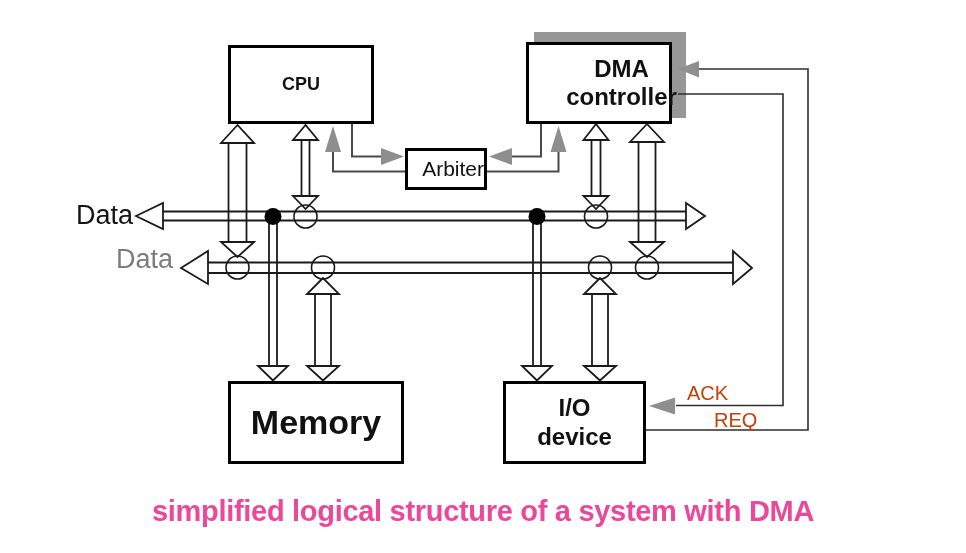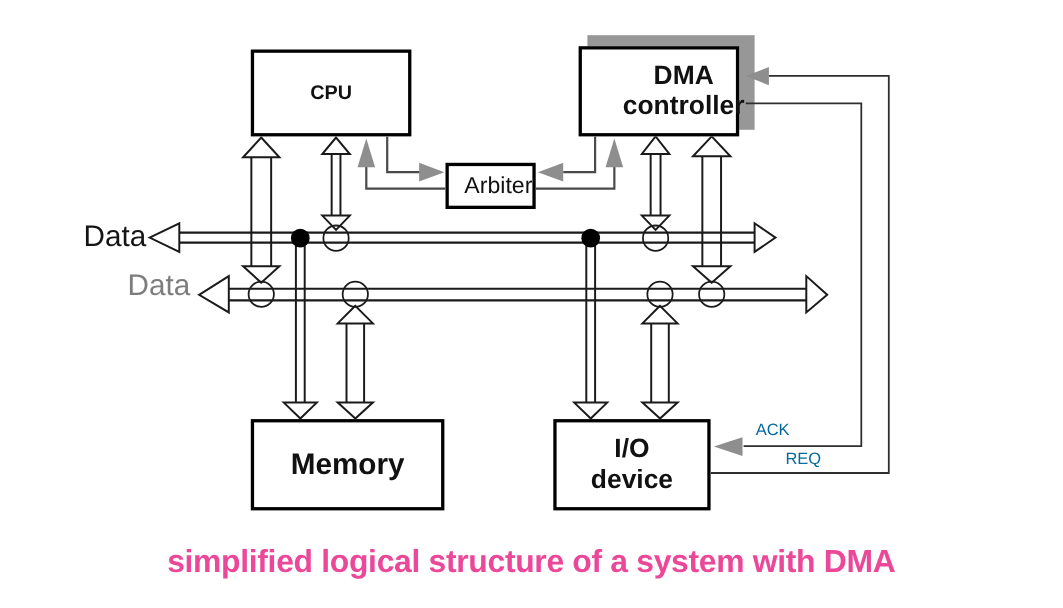--- a/index.html
+++ b/index.html
@@ -18,28 +18,28 @@
     border:3px solid #000;
     display:flex;align-items:center;justify-content:center;
     text-align:center;
     font-weight:bold;color:#111;
     white-space:pre-line;
     line-height:1.18;
   }
   #cpu-box{left:212px;top:45px;width:146px;height:79px;font-size:18px;margin-left:16px;}
   #dma-box{left:526px;top:42px;width:146px;height:82px;font-size:24px;padding-left:45px;}
   #arbiter-box{left:405px;top:148px;width:82px;height:42px;font-size:21px;font-weight:400;border-width:3px;justify-content:flex-end;}
-  #memory-box{left:228px;top:381px;width:176px;height:83px;font-size:27px;}
+  #memory-box{left:228px;top:381px;width:176px;height:83px;font-size:34px;}
   #io-box{left:503px;top:381px;width:143px;height:83px;font-size:24px;}
   .bus-label{
     position:absolute;font-size:27px;color:#141414;
   }
   #addr-label{left:76px;top:200px;}
   #data-label{left:116px;top:244px;color:#7d7d7d;}
-  .sig-label{position:absolute;font-size:15px;color:#0369a1;}
+  .sig-label{position:absolute;font-size:20px;color:#c2410c;}
   #ack-label{left:687px;top:382px;}
   #req-label{left:714px;top:409px;}
   #caption{
     position:absolute;left:0;top:495px;width:966px;
     text-align:center;font-size:29px;font-weight:bold;color:#ec4899;
     letter-spacing:-0.3px;
   }
 </style>
 </head>
 <body>

